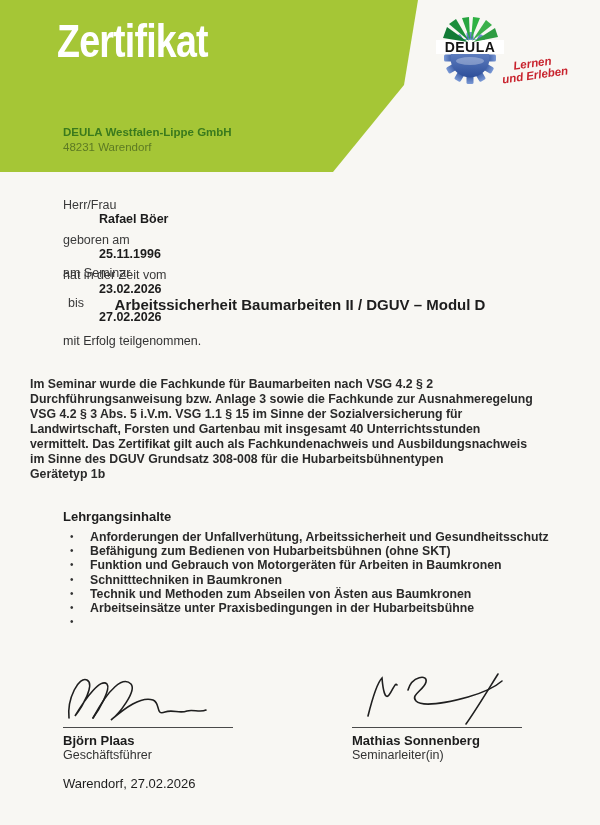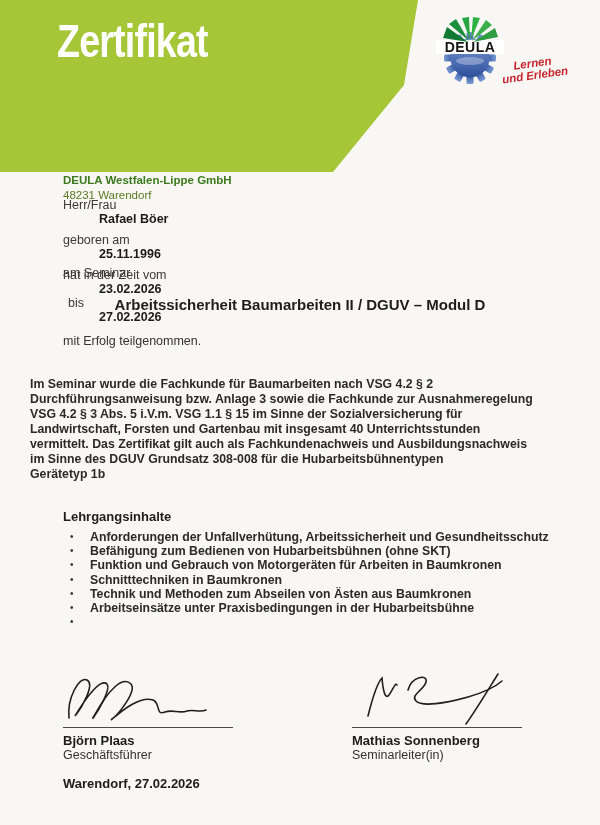--- a/index.html
+++ b/index.html
@@ -3,21 +3,21 @@
 <meta charset="utf-8">
 <style>
   html,body{margin:0;padding:0;}
   .page{position:relative;width:600px;height:825px;background:#f8f7f3;overflow:hidden;
         font-family:"Liberation Sans",sans-serif;color:#2e2e2e;}
   
   .band{position:absolute;left:0;top:0;width:600px;height:172px;background:#a5c636;
         clip-path:polygon(0 0,418px 0,404px 85px,333px 172px,0 172px);}
   .cert-title{position:absolute;left:57px;top:13px;font-size:47px;font-weight:700;color:#ffffff;
         letter-spacing:-1px;transform:scaleX(0.80);transform-origin:left top;white-space:nowrap;}
-  .company{position:absolute;left:63px;top:125px;line-height:15px;margin-top:48px;}
+  .company{position:absolute;left:63px;top:125px;line-height:15px;}
   .company .l1{font-size:11.5px;font-weight:700;color:#3a7a1d;}
   .company .l2{font-size:11.5px;font-weight:400;color:#5c7a23;}
   
   .logo{position:absolute;left:436px;top:16px;}
   .tagline{position:absolute;left:501px;top:57px;transform:rotate(-8deg);color:#c8232d;
         font-style:italic;font-weight:700;font-size:11.5px;line-height:12px;white-space:nowrap;}
   .tagline .t1{padding-left:13px;}
   
   .badge{position:absolute;left:395px;top:147px;width:163px;height:19px;background:#3f9b3a;}
   .badge .txt{position:absolute;left:8px;top:0;line-height:19px;font-size:12px;font-weight:700;
@@ -46,21 +46,21 @@
   .li{display:flex;line-height:14.2px;font-size:12.3px;font-weight:600;color:#2a2a2a;white-space:nowrap;}
   .li .dot{width:20px;flex:none;font-size:10px;color:#333;padding-left:2px;font-weight:400;}
   
   .sig{position:absolute;top:672px;width:170px;}
   .sig.left{left:63px;}
   .sig.right{left:352px;}
   .sig .scribble{display:block;}
   .sig .line{border-top:1.5px solid #4a4a4a;margin-top:1px;}
   .sig .name{font-size:13px;font-weight:700;color:#1c1c1c;margin-top:5px;line-height:15px;}
   .sig .role{font-size:12.5px;color:#333;line-height:15px;}
-  .place-date{position:absolute;left:63px;top:776px;font-size:13px;font-weight:700;color:#1c1c1c;}
+  .place-date{position:absolute;left:63px;top:776px;font-size:13px;font-weight:400;color:#1c1c1c;}
 </style>
 </head>
 <body>
 
 <div class="page">
 
   <div class="band"></div>
   <div class="cert-title">Zertifikat</div>
   <div class="company">
     <div class="l1">DEULA Westfalen-Lippe GmbH</div>

